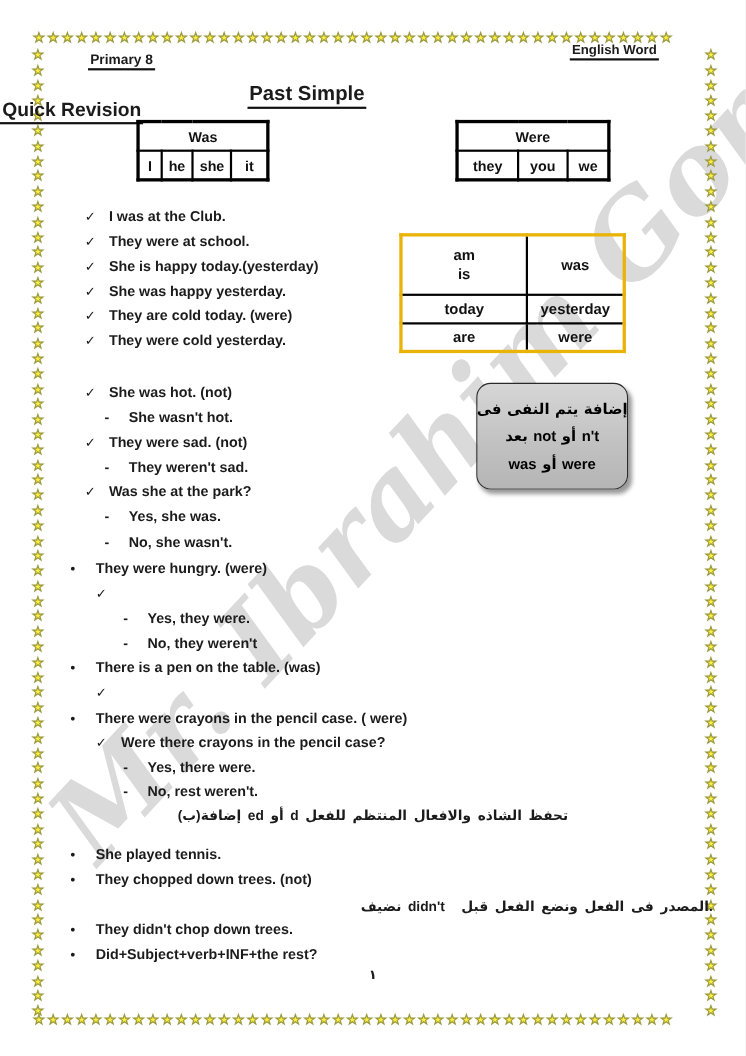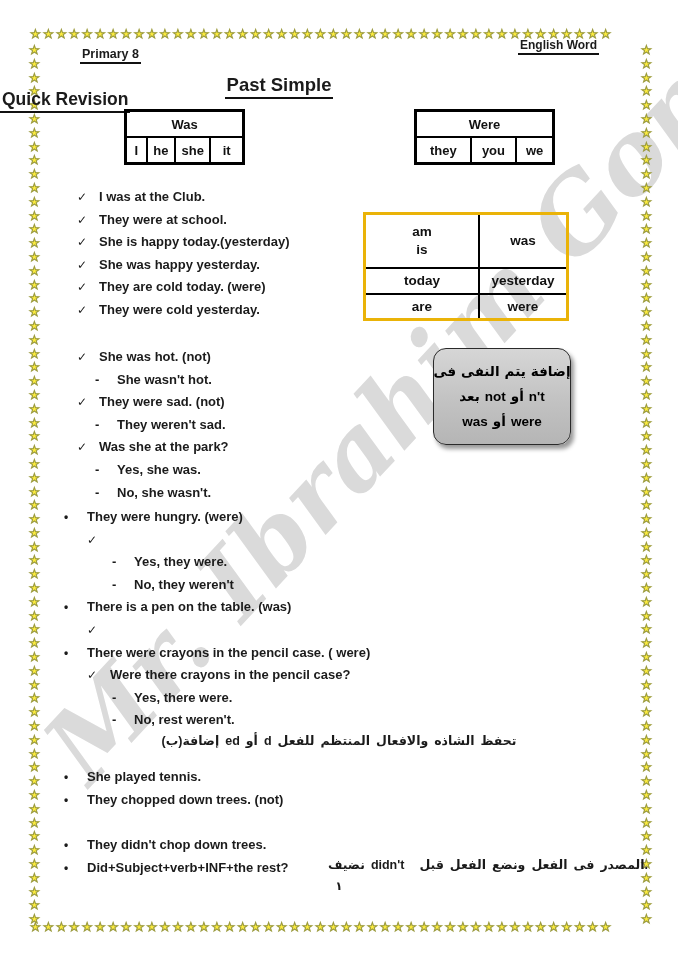--- a/index.html
+++ b/index.html
@@ -57,21 +57,21 @@
   .note-box{position:absolute;left:433px;top:348px;width:136px;height:95px;
             border:1.5px solid #2a2a2a;border-radius:13px;
             background:linear-gradient(180deg,#d6d6d6 0%,#c2c2c2 55%,#b5b5b5 100%);
             box-shadow:3px 4px 4px rgba(0,0,0,.4);
             display:flex;flex-direction:column;justify-content:center;}
   .bline{display:flex;justify-content:center;gap:5px;font-size:13.5px;line-height:25px;color:#000;}
 
   
   .aline{position:absolute;display:flex;gap:6px;font-size:12.5px;line-height:20px;}
   #lineA{top:731px;left:0;width:678px;justify-content:center;}
-  #lineB{top:855px;right:30px;}
+  #lineB{top:814px;right:30px;}
   .tight{margin-left:-6px;}
   .gapL{margin-left:9px;}
 
   .pgnum{position:absolute;left:0;top:879px;width:678px;text-align:center;font-size:12px;}
 </style>
 </head>
 <body>
 
 <div class="page">
 

